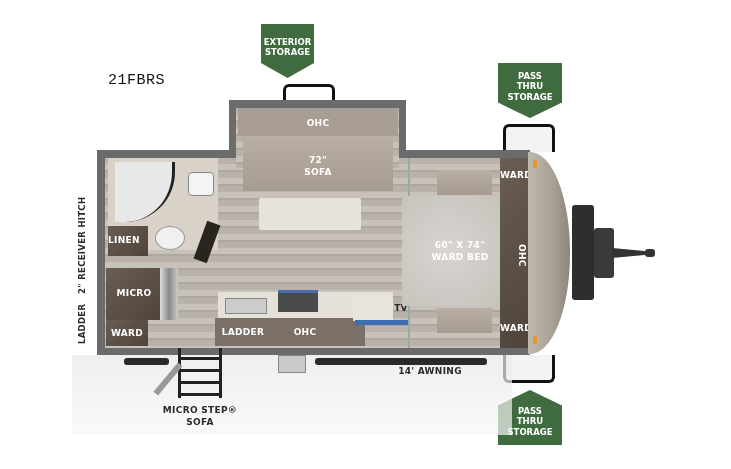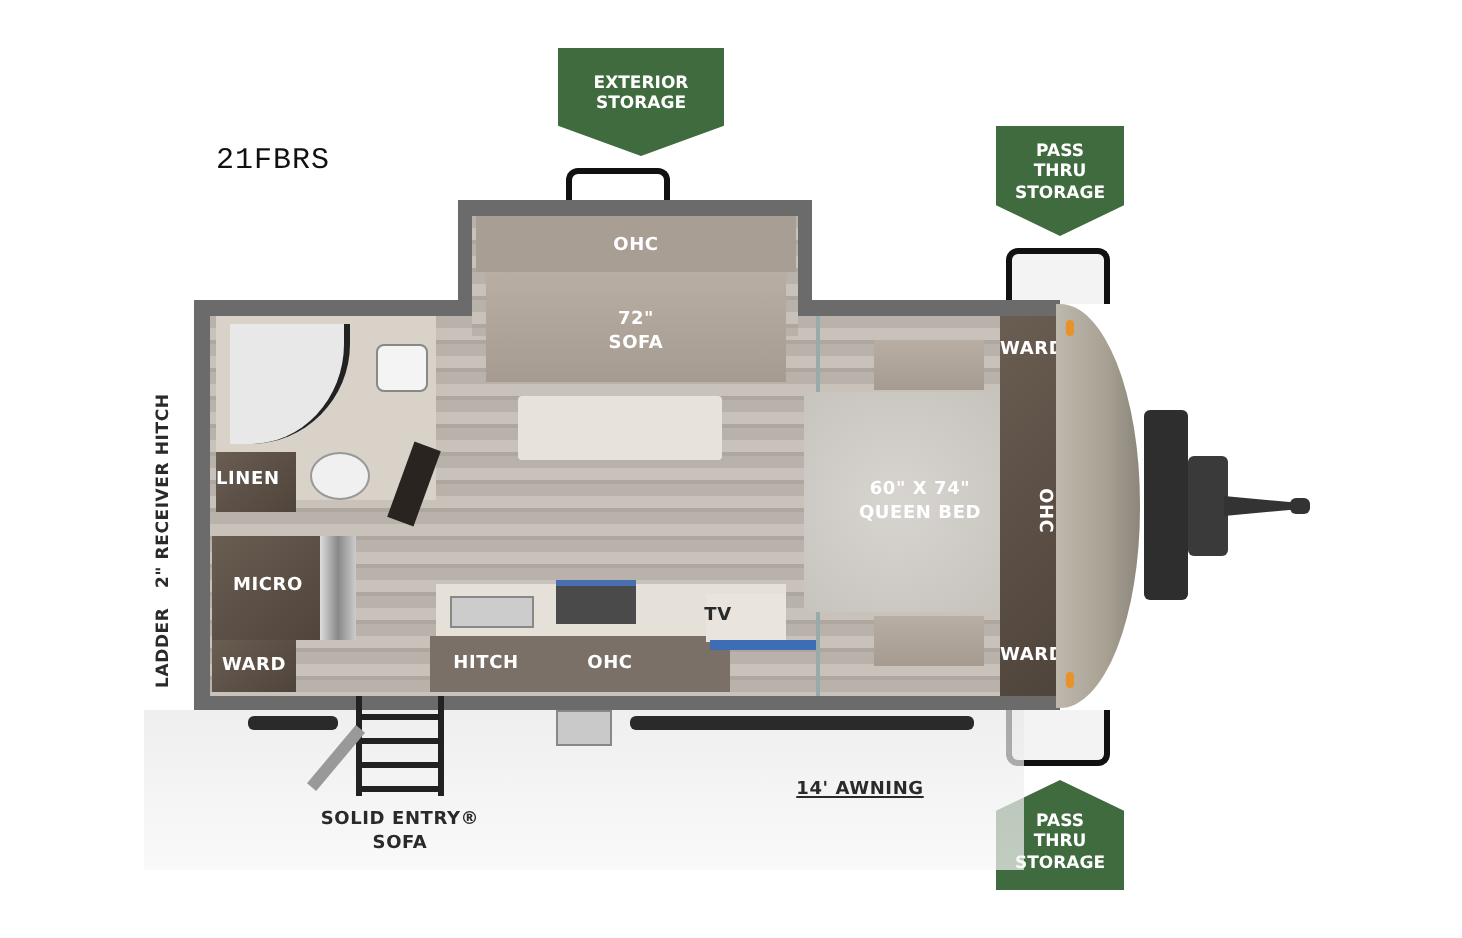--- a/index.html
+++ b/index.html
@@ -20,21 +20,21 @@
   .sofa { background: linear-gradient(180deg, #b8aea4, #a69b90); }
   .bed { background: radial-gradient(circle at 40% 50%, #d8d5d0, #c3bfb9); }
   .cap { background: linear-gradient(90deg, #bfb8ac, #a7a093 60%, #8c867b); border-radius: 0 40px 40px 0 / 0 100px 100px 0; }
   .vtext { writing-mode: vertical-rl; transform: rotate(180deg); }
 </style>
 </head>
 <body>
 
 <div class="abs model">21FBRS</div>
 
-<div class="abs badge badge-down" style="left:279px;top:24px;width:83px;height:54px;white-space:pre;">EXTERIOR
+<div class="abs badge badge-down" style="left:261px;top:24px;width:53px;height:54px;white-space:pre;">EXTERIOR
 STORAGE</div>
 
 <div class="abs" style="left:283px;top:84px;width:52px;height:20px;border:3px solid #111;border-bottom:none;border-radius:6px 6px 0 0;background:#fff;"></div>
 
 <div class="abs badge badge-down" style="left:498px;top:63px;width:64px;height:55px;white-space:pre;">PASS
 THRU
 STORAGE</div>
 <div class="abs" style="left:503px;top:124px;width:52px;height:28px;border:3px solid #111;border-bottom:none;border-radius:6px 6px 0 0;background:#f3f3f3;"></div>
 
 <div class="abs badge badge-up" style="left:498px;top:390px;width:64px;height:55px;white-space:pre;">PASS
@@ -69,48 +69,48 @@
 <div class="abs label" style="left:238px;top:118px;width:160px;">OHC</div>
 <div class="abs sofa" style="left:243px;top:136px;width:150px;height:55px;"></div>
 <div class="abs label" style="left:243px;top:155px;width:150px;">72"</div>
 <div class="abs label" style="left:243px;top:167px;width:150px;">SOFA</div>
 <div class="abs" style="left:259px;top:198px;width:102px;height:32px;background:#e8e3da;border-radius:2px;"></div>
 
 <div class="abs counter" style="left:218px;top:292px;width:175px;height:26px;"></div>
 <div class="abs" style="left:225px;top:298px;width:42px;height:16px;background:#ccc;border:1px solid #888;"></div>
 <div class="abs" style="left:278px;top:290px;width:40px;height:22px;background:#4a4a4a;border-top:3px solid #4a6fb0;"></div>
 <div class="abs" style="left:215px;top:318px;width:150px;height:28px;background:#7a7068;"></div>
-<div class="abs label" style="left:218px;top:327px;width:50px;">HITCH</div>
+<div class="abs label" style="left:218px;top:327px;width:50px;">LADDER</div>
 <div class="abs label" style="left:285px;top:327px;width:40px;">OHC</div>
 <div class="abs" style="left:353px;top:297px;width:40px;height:24px;background:#e9e5de;"></div>
-<div class="abs label dark-label" style="left:349px;top:303px;width:20px;">TV</div>
+<div class="abs label dark-label" style="left:391px;top:303px;width:20px;">TV</div>
 <div class="abs" style="left:355px;top:320px;width:55px;height:5px;background:#3d6db5;"></div>
 
 <div class="abs" style="left:408px;top:158px;width:2px;height:190px;background:#9aa;"></div>
 <div class="abs sofa" style="left:437px;top:170px;width:55px;height:25px;"></div>
 <div class="abs sofa" style="left:437px;top:308px;width:55px;height:25px;"></div>
 <div class="abs bed" style="left:402px;top:196px;width:115px;height:110px;"></div>
 <div class="abs label" style="left:410px;top:240px;width:100px;">60" X 74"</div>
-<div class="abs label" style="left:410px;top:252px;width:100px;">QUEEN BED</div>
+<div class="abs label" style="left:410px;top:252px;width:100px;">WARD BED</div>
 <div class="abs cab-brown" style="left:500px;top:158px;width:30px;height:190px;"></div>
 <div class="abs label" style="left:500px;top:170px;width:32px;">WARD</div>
 <div class="abs label" style="left:500px;top:323px;width:32px;">WARD</div>
 <div class="abs label vtext" style="left:516px;top:235px;height:40px;transform:none;writing-mode:vertical-rl;">OHC</div>
 
 <div class="abs cap" style="left:528px;top:152px;width:42px;height:202px;"></div>
 <div class="abs" style="left:533px;top:160px;width:4px;height:8px;background:#e8932a;border-radius:2px;"></div>
 <div class="abs" style="left:533px;top:336px;width:4px;height:8px;background:#e8932a;border-radius:2px;"></div>
 <div class="abs" style="left:572px;top:205px;width:22px;height:95px;background:#2e2e2e;border-radius:3px;"></div>
 <div class="abs" style="left:594px;top:228px;width:20px;height:50px;background:#3a3a3a;border-radius:3px;"></div>
 <div class="abs" style="left:612px;top:248px;width:38px;height:10px;background:#333;clip-path:polygon(0 0,100% 35%,100% 65%,0 100%);"></div>
 <div class="abs" style="left:645px;top:249px;width:10px;height:8px;background:#333;border-radius:3px;"></div>
 
 <div class="abs label dark-label vtext" style="left:77px;top:195px;height:150px;font-size:8.5px;white-space:pre;">LADDER   2" RECEIVER HITCH</div>
 
 <div class="abs" style="left:124px;top:358px;width:45px;height:7px;background:#2a2a2a;border-radius:3px;"></div>
 <div class="abs" style="left:315px;top:358px;width:172px;height:7px;background:#2a2a2a;border-radius:3px;"></div>
-<div class="abs label dark-label" style="left:385px;top:390px;width:90px;text-decoration:underline;">14' AWNING</div>
+<div class="abs label dark-label" style="left:385px;top:366px;width:90px;">14' AWNING</div>
 <div class="abs" style="left:278px;top:355px;width:28px;height:18px;background:#c9c9c9;border:1px solid #888;"></div>
 
 <div class="abs" style="left:178px;top:348px;width:44px;height:50px;border-left:3px solid #222;border-right:3px solid #222;background:repeating-linear-gradient(180deg,transparent 0 9px,#222 9px 12px);"></div>
 <div class="abs" style="left:165px;top:360px;width:6px;height:38px;background:#999;transform:rotate(40deg);"></div>
-<div class="abs label dark-label" style="left:150px;top:405px;width:100px;">SOLID ENTRY®</div>
+<div class="abs label dark-label" style="left:150px;top:405px;width:100px;">MICRO STEP®</div>
 <div class="abs label dark-label" style="left:150px;top:417px;width:100px;">SOFA</div>
 
 </body></html>

